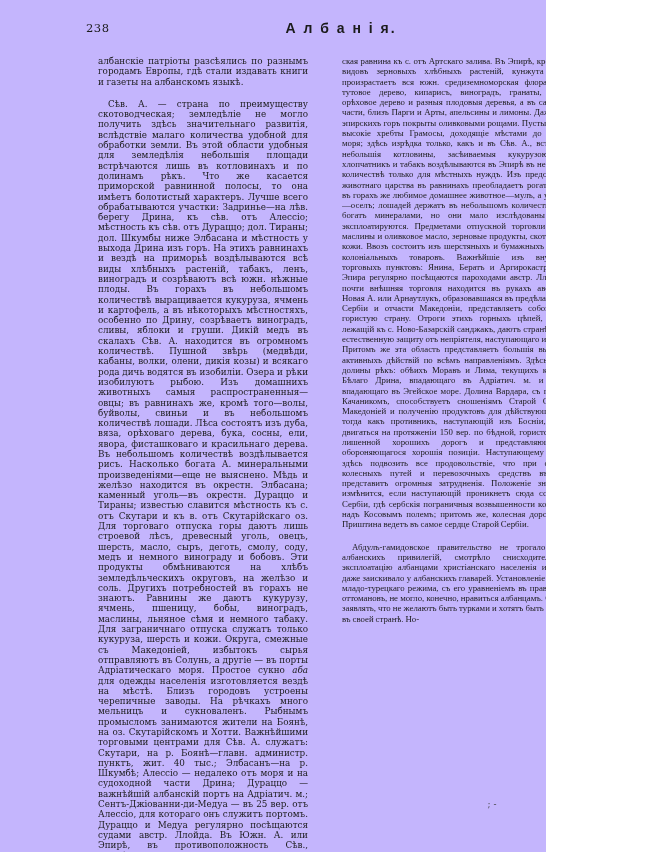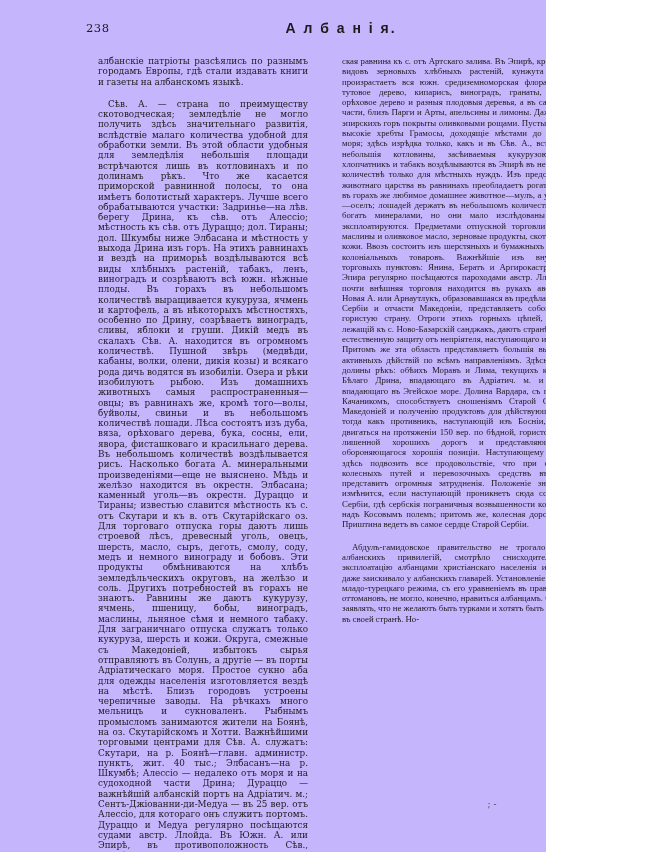--- a/index.html
+++ b/index.html
@@ -42,21 +42,21 @@
     top: 44px;
     text-align: justify;
     font-size: 8.8px;
     line-height: 10.3px;
     word-spacing: -0.2px;
   }
   .col-left  { left: 86px;  width: 234px; }
   .col-right { left: 330px; width: 266px; font-family: Liberation Serif, serif; }
   .col p { margin: 12px; padding: 0; }
   .col p.indent { text-indent: 10px; }
-  .italic { }
+  .italic { font-style: italic; }
   .footer-mark {
     position: absolute;
     left: 462px;
     top: 799px;
     width: 60px;
     text-align: center;
     font-size: 9px;
     color: #444;
   }
 </style>

